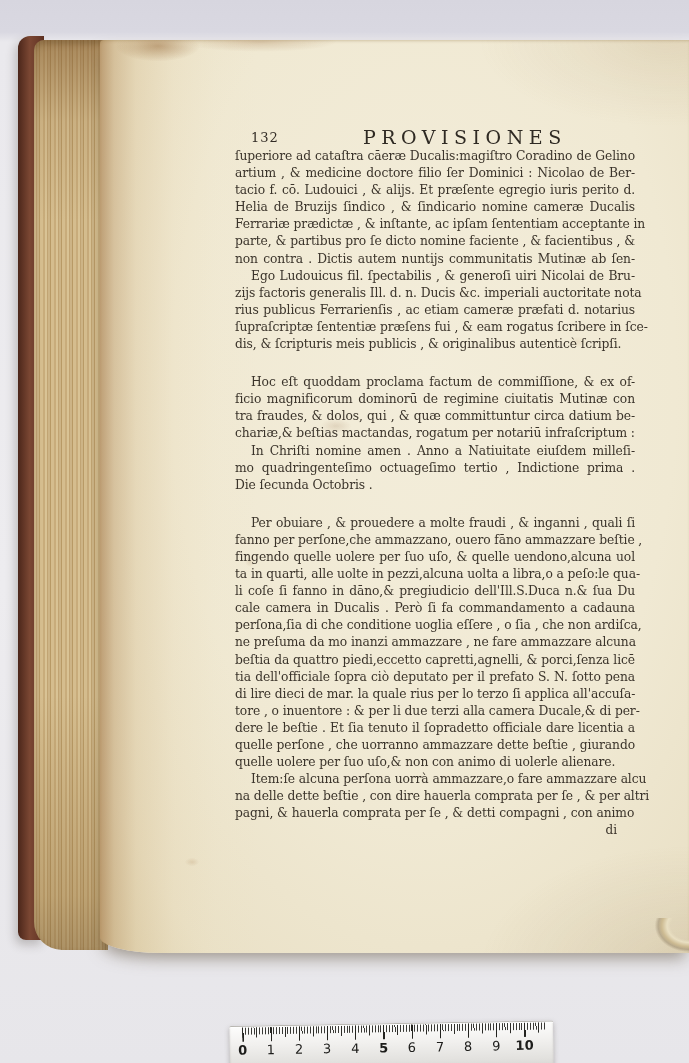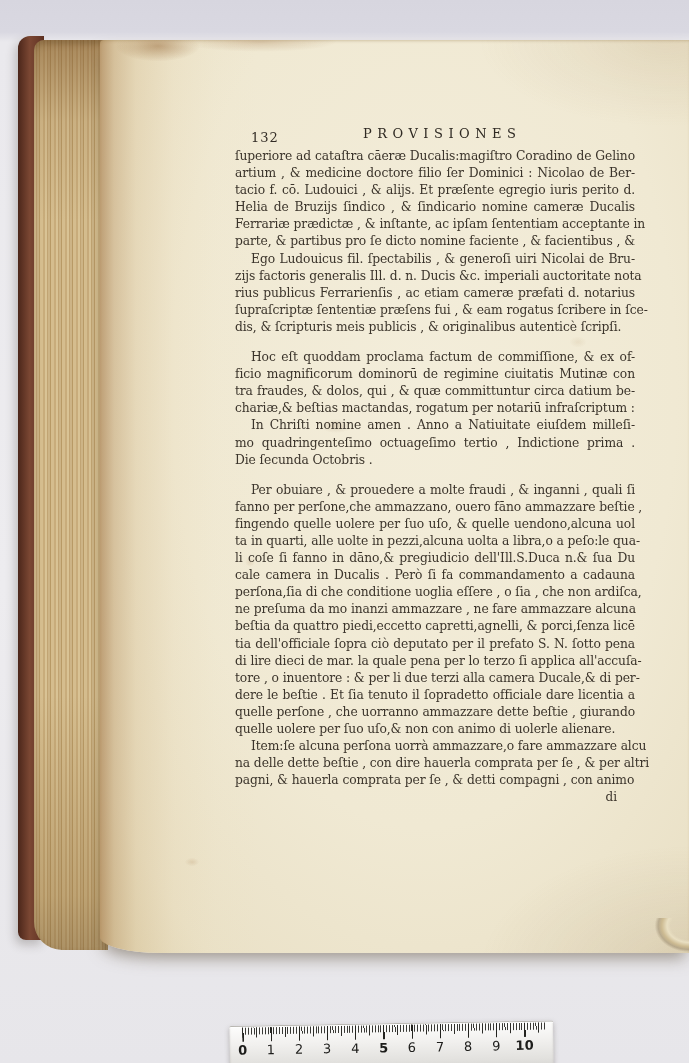--- a/index.html
+++ b/index.html
@@ -45,29 +45,29 @@
       radial-gradient(300px 180px at 100% 102%,rgba(130,100,60,.14),rgba(0,0,0,0) 70%),
       radial-gradient(260px 120px at 96% 0%,rgba(150,115,65,.12),rgba(0,0,0,0) 72%);
   }
   .corner-curl{
     position:absolute;right:0;bottom:-7px;width:48px;height:42px;pointer-events:none;
     background:radial-gradient(44px 34px at 100% 18%,rgba(233,223,194,0) 42%,#e9dfc2 50%,#cdbb92 62%,rgba(95,75,45,.30) 70%,rgba(0,0,0,0) 78%);
   }
   
   .header-row{position:absolute;left:235px;top:126px;width:400px;height:24px;color:#332d26;}
   .pagenum{position:absolute;left:16px;top:4px;font-size:13px;letter-spacing:1px;}
-  .running-head{position:absolute;left:128px;top:0;font-size:13px;letter-spacing:5.5px;color:#2f2a23;}
+  .running-head{position:absolute;left:128px;top:0;font-size:19px;letter-spacing:5.5px;color:#2f2a23;}
   .textcol{position:absolute;left:235px;top:148px;width:400px;color:#3b342b;}
   .line{
     font-size:12.3px;line-height:17.1px;letter-spacing:-0.1px;white-space:nowrap;
     text-align:justify;text-align-last:justify;
   }
   .line.last{text-align-last:left;}
   .line.ind{padding-left:16px;}
-  .para.gap{margin-top:13px;}
+  .para.gap{margin-top:21px;}
   .catchword{font-size:12px;line-height:17.1px;text-align:right;padding-right:18px;color:#3b342b;}
   
   .ruler{
     position:absolute;left:230px;top:1026px;width:324px;height:46px;
     transform:rotate(-1deg);transform-origin:0 100%;
     background:linear-gradient(180deg,#fdfdfc 0,#f1f0ee 40%,#e2e1de 80%,#d6d5d2 100%);
     border-radius:2px;
     box-shadow:0 2px 5px rgba(80,75,70,.35), inset 0 1px 0 rgba(255,255,255,.9), inset 0 -1px 2px rgba(120,115,110,.4);
     border-top:1px solid #b8b6b0;
   }
@@ -105,20 +105,21 @@
 
   <div class="textcol">
     <div id="textblock">
         <div class="para">
           <div class="line">ſuperiore ad cataſtra cāeræ Ducalis:magiſtro Coradino de Gelino</div>
           <div class="line">artium , &amp; medicine doctore filio ſer Dominici : Nicolao de Ber-</div>
           <div class="line">tacio f. cō. Ludouici , &amp; alijs.  Et præſente egregio iuris perito d.</div>
           <div class="line">Helia de Bruzijs ſindico , &amp; ſindicario nomine cameræ Ducalis</div>
           <div class="line">Ferrariæ prædictæ , &amp; inſtante, ac ipſam ſententiam acceptante in</div>
           <div class="line">parte, &amp; partibus pro ſe dicto nomine faciente , &amp; facientibus , &amp;</div>
+          <div class="line">non contra .  Dictis autem nuntijs communitatis Mutinæ ab ſen-</div>
         </div>
         <div class="para">
           <div class="line ind">Ego Ludouicus fil. ſpectabilis , &amp; generoſi uiri Nicolai de Bru-</div>
           <div class="line">zijs factoris generalis Ill. d. n. Ducis &amp;c.  imperiali auctoritate nota</div>
           <div class="line">rius publicus Ferrarienſis , ac etiam cameræ præfati  d.  notarius</div>
           <div class="line">ſupraſcriptæ ſententiæ præſens fui , &amp; eam rogatus ſcribere in ſce-</div>
           <div class="line last">dis, &amp; ſcripturis meis publicis , &amp; originalibus autenticè ſcripſi.</div>
         </div>
         <div class="para gap">
           <div class="line ind">Hoc eſt quoddam proclama factum de commiſſione, &amp; ex of-</div>
@@ -135,21 +136,21 @@
           <div class="line ind">Per obuiare , &amp; prouedere a molte fraudi , &amp; inganni , quali ſi</div>
           <div class="line">fanno per perſone,che ammazzano, ouero fāno ammazzare beſtie ,</div>
           <div class="line">fingendo quelle uolere per ſuo uſo, &amp; quelle uendono,alcuna uol</div>
           <div class="line">ta in quarti, alle uolte in pezzi,alcuna uolta a libra,o a peſo:le qua-</div>
           <div class="line">li coſe ſi fanno in dāno,&amp; pregiudicio dell'Ill.S.Duca n.&amp; ſua Du</div>
           <div class="line">cale camera in Ducalis .  Però ſi fa commandamento a cadauna</div>
           <div class="line">perſona,ſia di che conditione uoglia eſſere , o ſia , che non ardiſca,</div>
           <div class="line">ne preſuma da mo inanzi ammazzare , ne fare ammazzare alcuna</div>
           <div class="line">beſtia da quattro piedi,eccetto capretti,agnelli, &amp; porci,ſenza licē</div>
           <div class="line">tia dell'officiale ſopra ciò deputato per il prefato S. N. ſotto pena</div>
-          <div class="line">di lire dieci de mar. la quale pena per lo terzo ſi applica all'accuſa-</div>
+          <div class="line">di lire dieci de mar. la quale rius per lo terzo ſi applica all'accuſa-</div>
           <div class="line">tore , o inuentore : &amp; per li due terzi alla camera Ducale,&amp; di per-</div>
           <div class="line">dere le beſtie .  Et ſia tenuto il ſopradetto officiale dare licentia a</div>
           <div class="line">quelle perſone , che uorranno ammazzare dette beſtie , giurando</div>
           <div class="line last">quelle uolere per ſuo uſo,&amp; non con animo di uolerle alienare.</div>
         </div>
         <div class="para">
           <div class="line ind">Item:ſe alcuna perſona uorrà ammazzare,o fare ammazzare alcu</div>
           <div class="line">na delle dette beſtie , con dire hauerla comprata per ſe , &amp; per altri</div>
           <div class="line last">pagni, &amp; hauerla comprata per ſe , &amp; detti compagni , con animo</div>
         </div>

